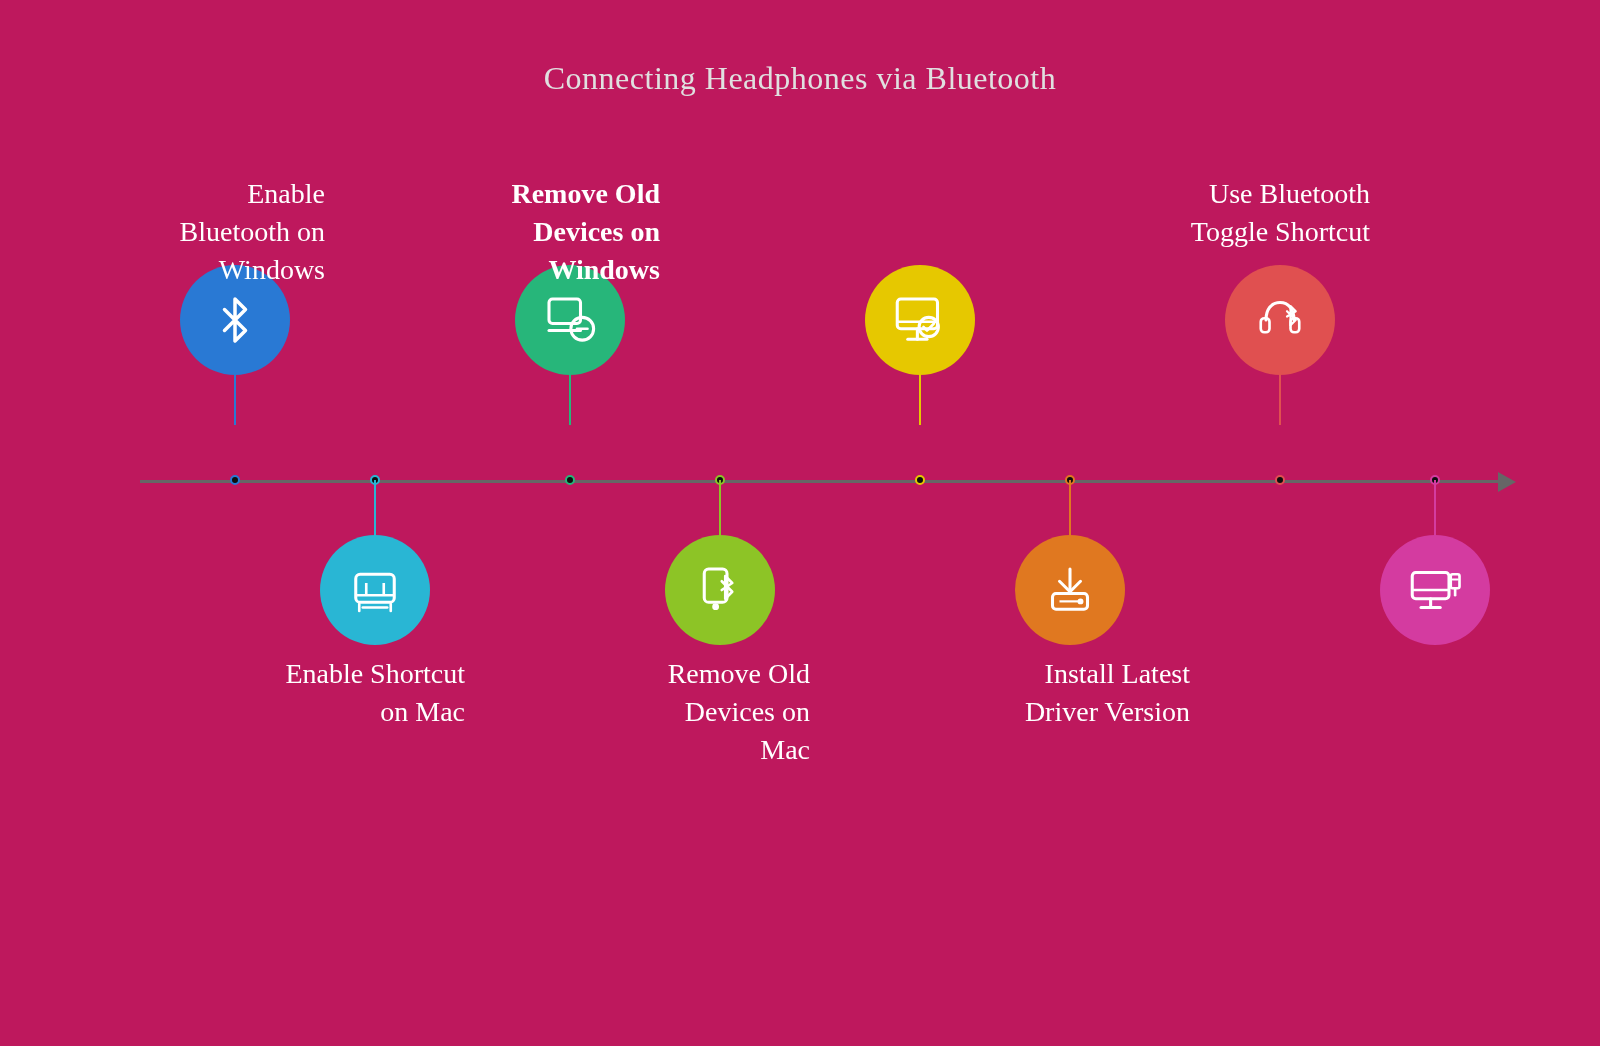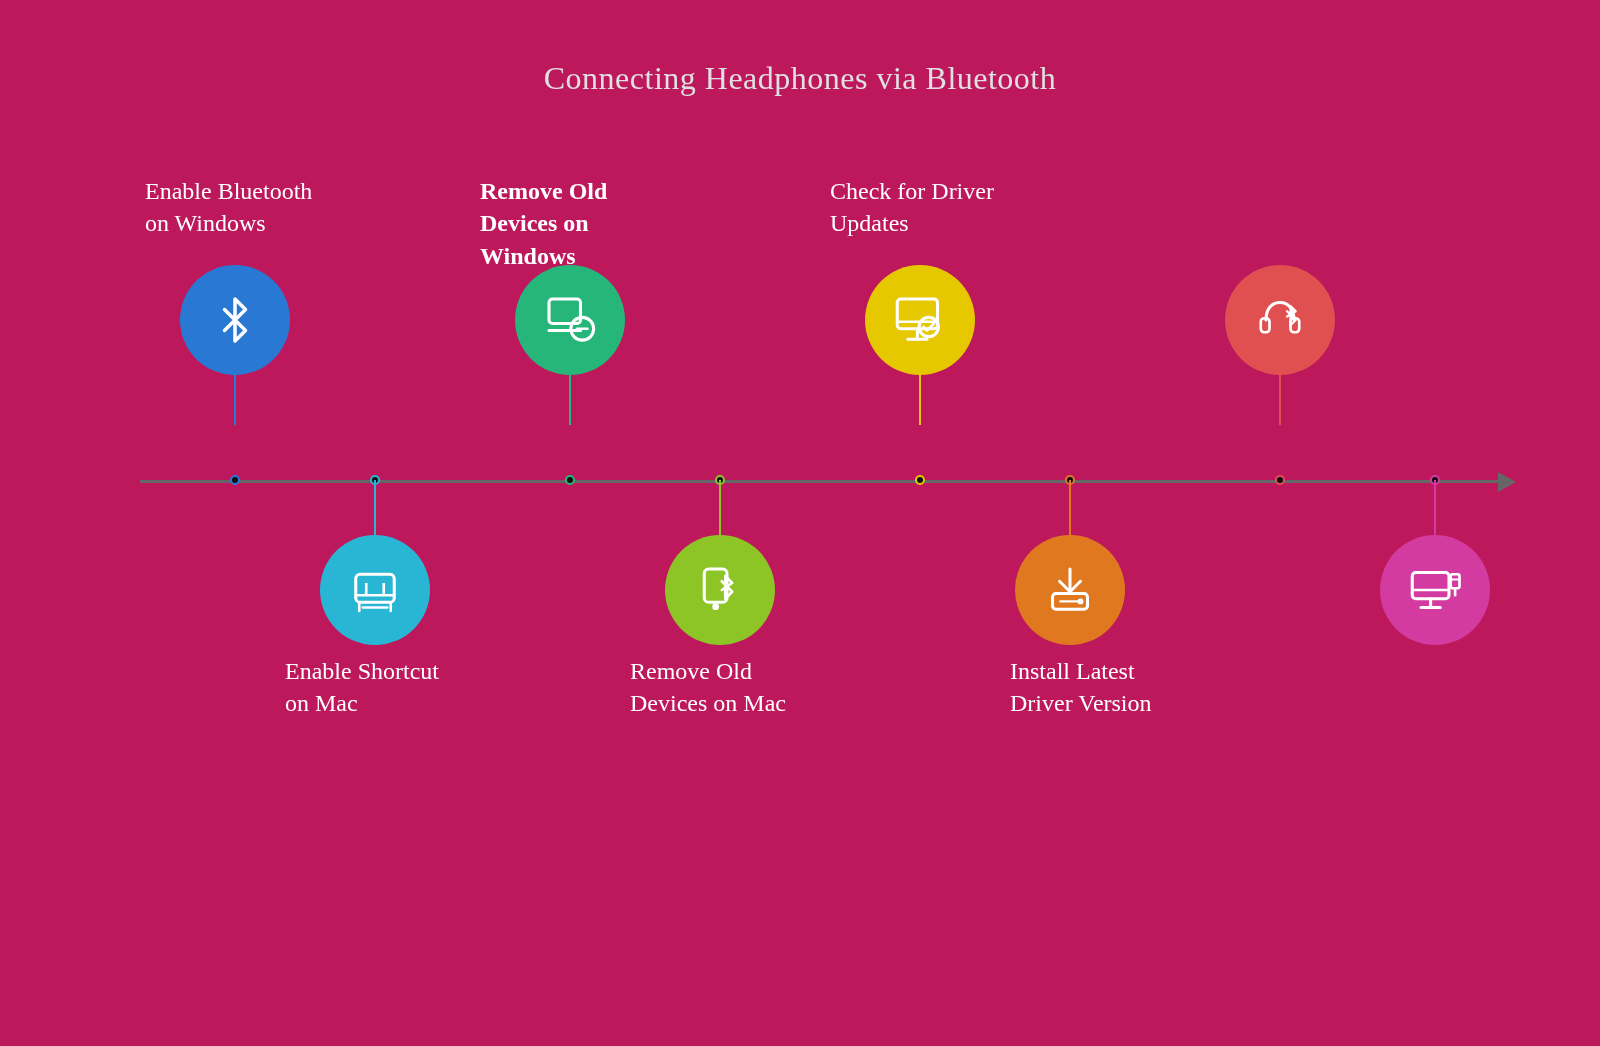--- a/index.html
+++ b/index.html
@@ -74,23 +74,23 @@
       height: 110px;
       border-radius: 50%;
       display: flex;
       align-items: center;
       justify-content: center;
       transform: translateX(-50%);
     }
     
     .label {
       position: absolute;
-      text-align: left;
+      text-align: right;
       color: white;
-      font-size: 24px;
+      font-size: 28px;
       font-weight: 400;
       line-height: 1.35;
       transform: translateX(-50%);
       width: 180px;
     }
     
     .icon-circle svg {
       width: 56px;
       height: 56px;
       stroke: white;
@@ -162,22 +162,20 @@
       <div class="icon-circle" style="background-color: rgb(230, 200, 0); left: 840px; top: 105px;">
         <svg viewBox="0 0 64 64" xmlns="http://www.w3.org/2000/svg">
       <rect x="6" y="8" width="46" height="34" rx="4" stroke="white" stroke-width="3.5" fill="none"></rect>
       <line x1="6" y1="34" x2="52" y2="34" stroke="white" stroke-width="3"></line>
       <line x1="29" y1="42" x2="29" y2="54" stroke="white" stroke-width="3.5" stroke-linecap="round"></line>
       <line x1="18" y1="54" x2="40" y2="54" stroke="white" stroke-width="3.5" stroke-linecap="round"></line>
       <circle cx="42" cy="40" r="11" stroke="white" stroke-width="3.5" fill="none"></circle>
       <polyline points="36,40 40,44 48,36" stroke="white" stroke-width="3" fill="none" stroke-linecap="round" stroke-linejoin="round"></polyline>
     </svg>
       </div>
-      <div class="label" style="left: 840px; top: 15px;">Check for
-Driver Updates</div>
       <div class="node-dot" style="left: 990px; border-color: rgb(224, 120, 32);"></div>
       <div class="connector" style="color: rgb(224, 120, 32); background-color: rgb(224, 120, 32); left: 989px; top: 320px; height: 55px;"></div>
       <div class="icon-circle" style="background-color: rgb(224, 120, 32); left: 990px; top: 375px;">
         <svg viewBox="0 0 64 64" xmlns="http://www.w3.org/2000/svg">
       <rect x="12" y="36" width="40" height="18" rx="4" stroke="white" stroke-width="3.5" fill="none"></rect>
       <line x1="20" y1="45" x2="44" y2="45" stroke="white" stroke-width="2.5"></line>
       <circle cx="44" cy="45" r="2.5" fill="white"></circle>
       <line x1="32" y1="8" x2="32" y2="32" stroke="white" stroke-width="3.5" stroke-linecap="round"></line>
       <polyline points="20,22 32,34 44,22" stroke="white" stroke-width="3.5" fill="none" stroke-linecap="round" stroke-linejoin="round"></polyline>
     </svg>
@@ -187,20 +185,22 @@
       <div class="node-dot" style="left: 1200px; border-color: rgb(224, 80, 80);"></div>
       <div class="connector" style="color: rgb(224, 80, 80); background-color: rgb(224, 80, 80); left: 1199px; top: 205px; height: 60px;"></div>
       <div class="icon-circle" style="background-color: rgb(224, 80, 80); left: 1200px; top: 105px;">
         <svg viewBox="0 0 64 64" xmlns="http://www.w3.org/2000/svg">
       <path d="M16 32 C16 20 22 12 32 12 C42 12 48 20 48 32" stroke="white" stroke-width="3.5" fill="none" stroke-linecap="round"></path>
       <rect x="10" y="30" width="10" height="16" rx="4" stroke="white" stroke-width="3" fill="none"></rect>
       <rect x="44" y="30" width="10" height="16" rx="4" stroke="white" stroke-width="3" fill="none"></rect>
       <polyline points="40,22 50,32 44,38 44,16 50,22 40,28" stroke="white" stroke-width="2.5" fill="none" stroke-linecap="round" stroke-linejoin="round"></polyline>
     </svg>
       </div>
+      <div class="label" style="left: 1200px; top: 15px;">Use Bluetooth
+Toggle Shortcut</div>
       <div class="node-dot" style="left: 1355px; border-color: rgb(212, 59, 160);"></div>
       <div class="connector" style="color: rgb(212, 59, 160); background-color: rgb(212, 59, 160); left: 1354px; top: 320px; height: 55px;"></div>
       <div class="icon-circle" style="background-color: rgb(212, 59, 160); left: 1355px; top: 375px;">
         <svg viewBox="0 0 64 64" xmlns="http://www.w3.org/2000/svg">
       <rect x="6" y="12" width="42" height="30" rx="4" stroke="white" stroke-width="3.5" fill="none"></rect>
       <line x1="6" y1="32" x2="48" y2="32" stroke="white" stroke-width="3"></line>
       <line x1="27" y1="42" x2="27" y2="52" stroke="white" stroke-width="3.5" stroke-linecap="round"></line>
       <line x1="16" y1="52" x2="38" y2="52" stroke="white" stroke-width="3.5" stroke-linecap="round"></line>
       <rect x="50" y="14" width="10" height="16" rx="2" stroke="white" stroke-width="3" fill="none"></rect>
       <line x1="55" y1="30" x2="55" y2="38" stroke="white" stroke-width="3" stroke-linecap="round"></line>

